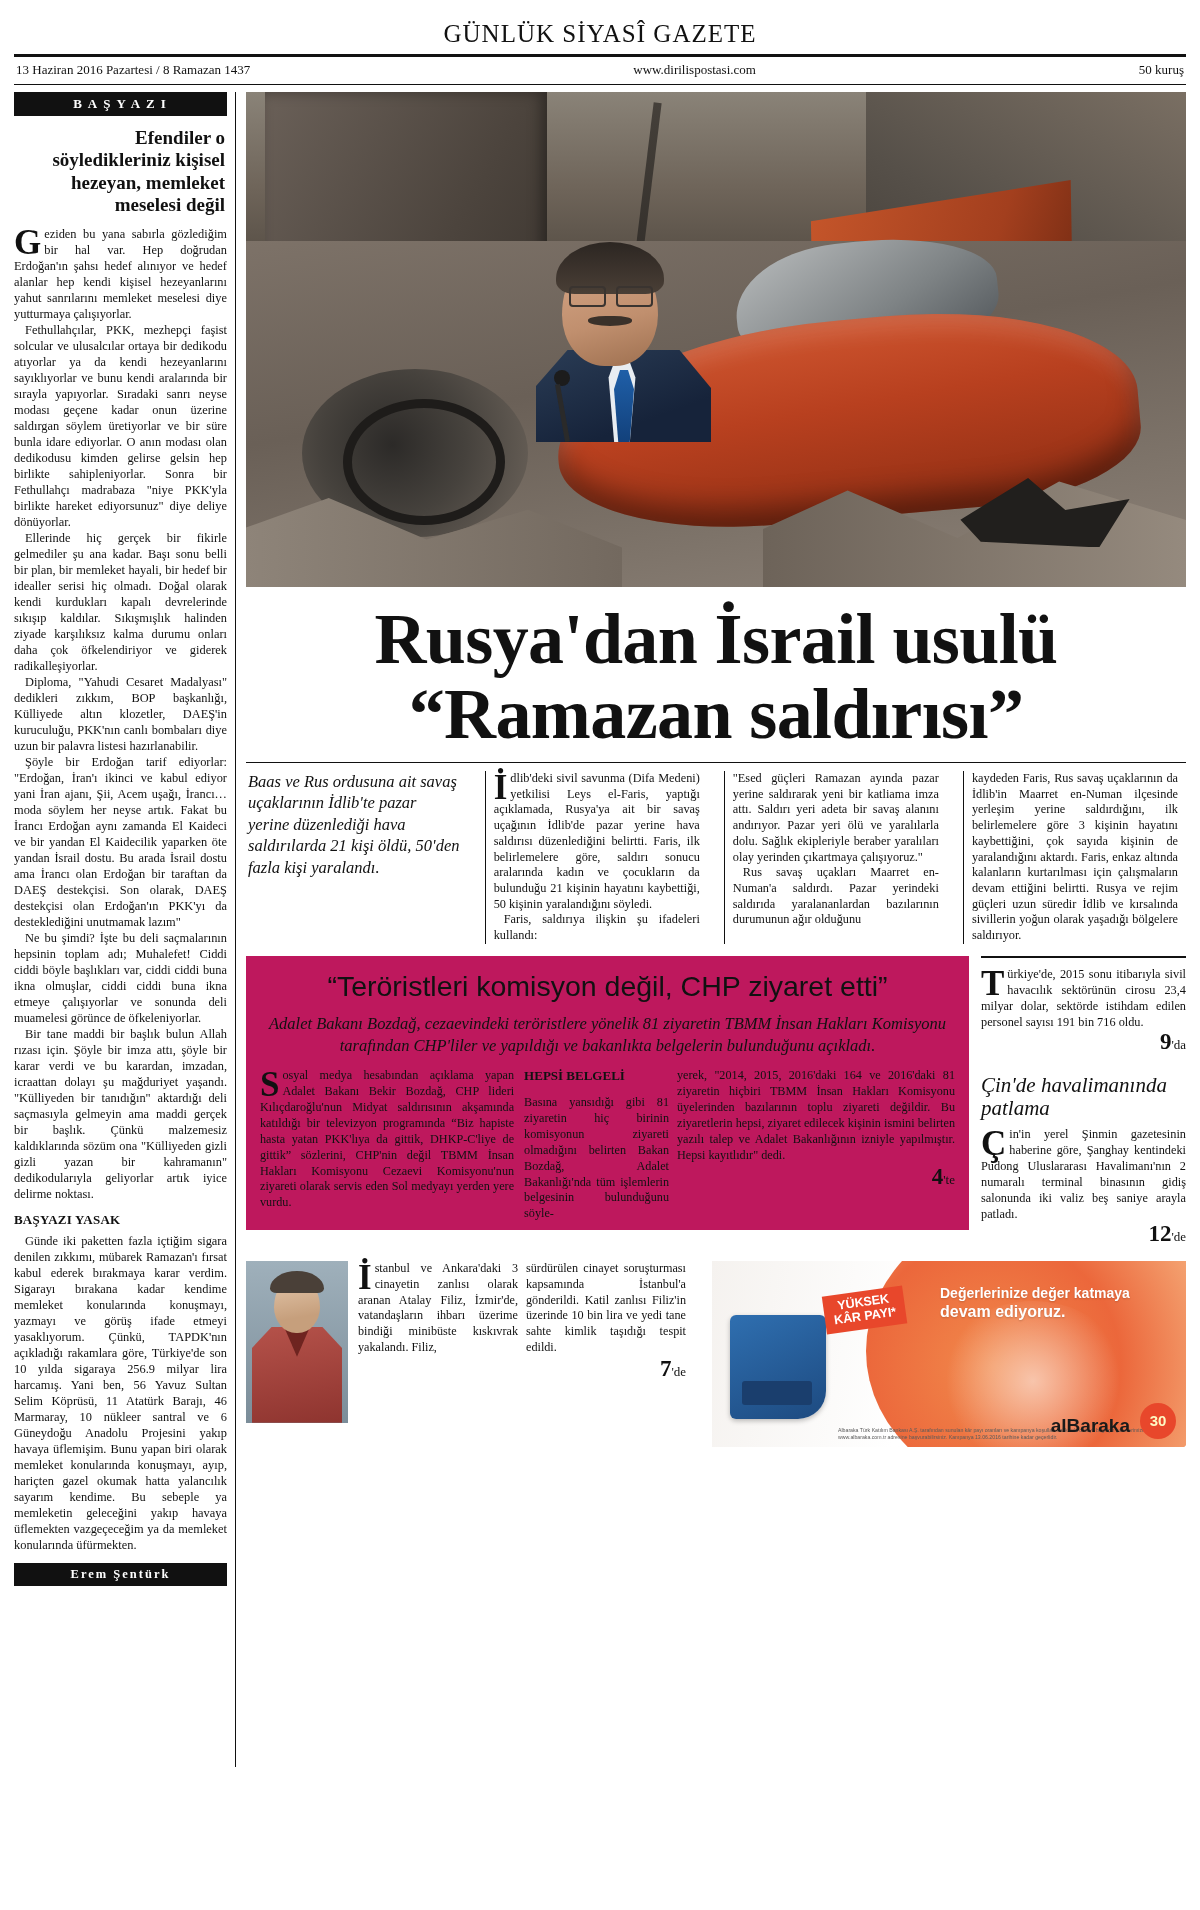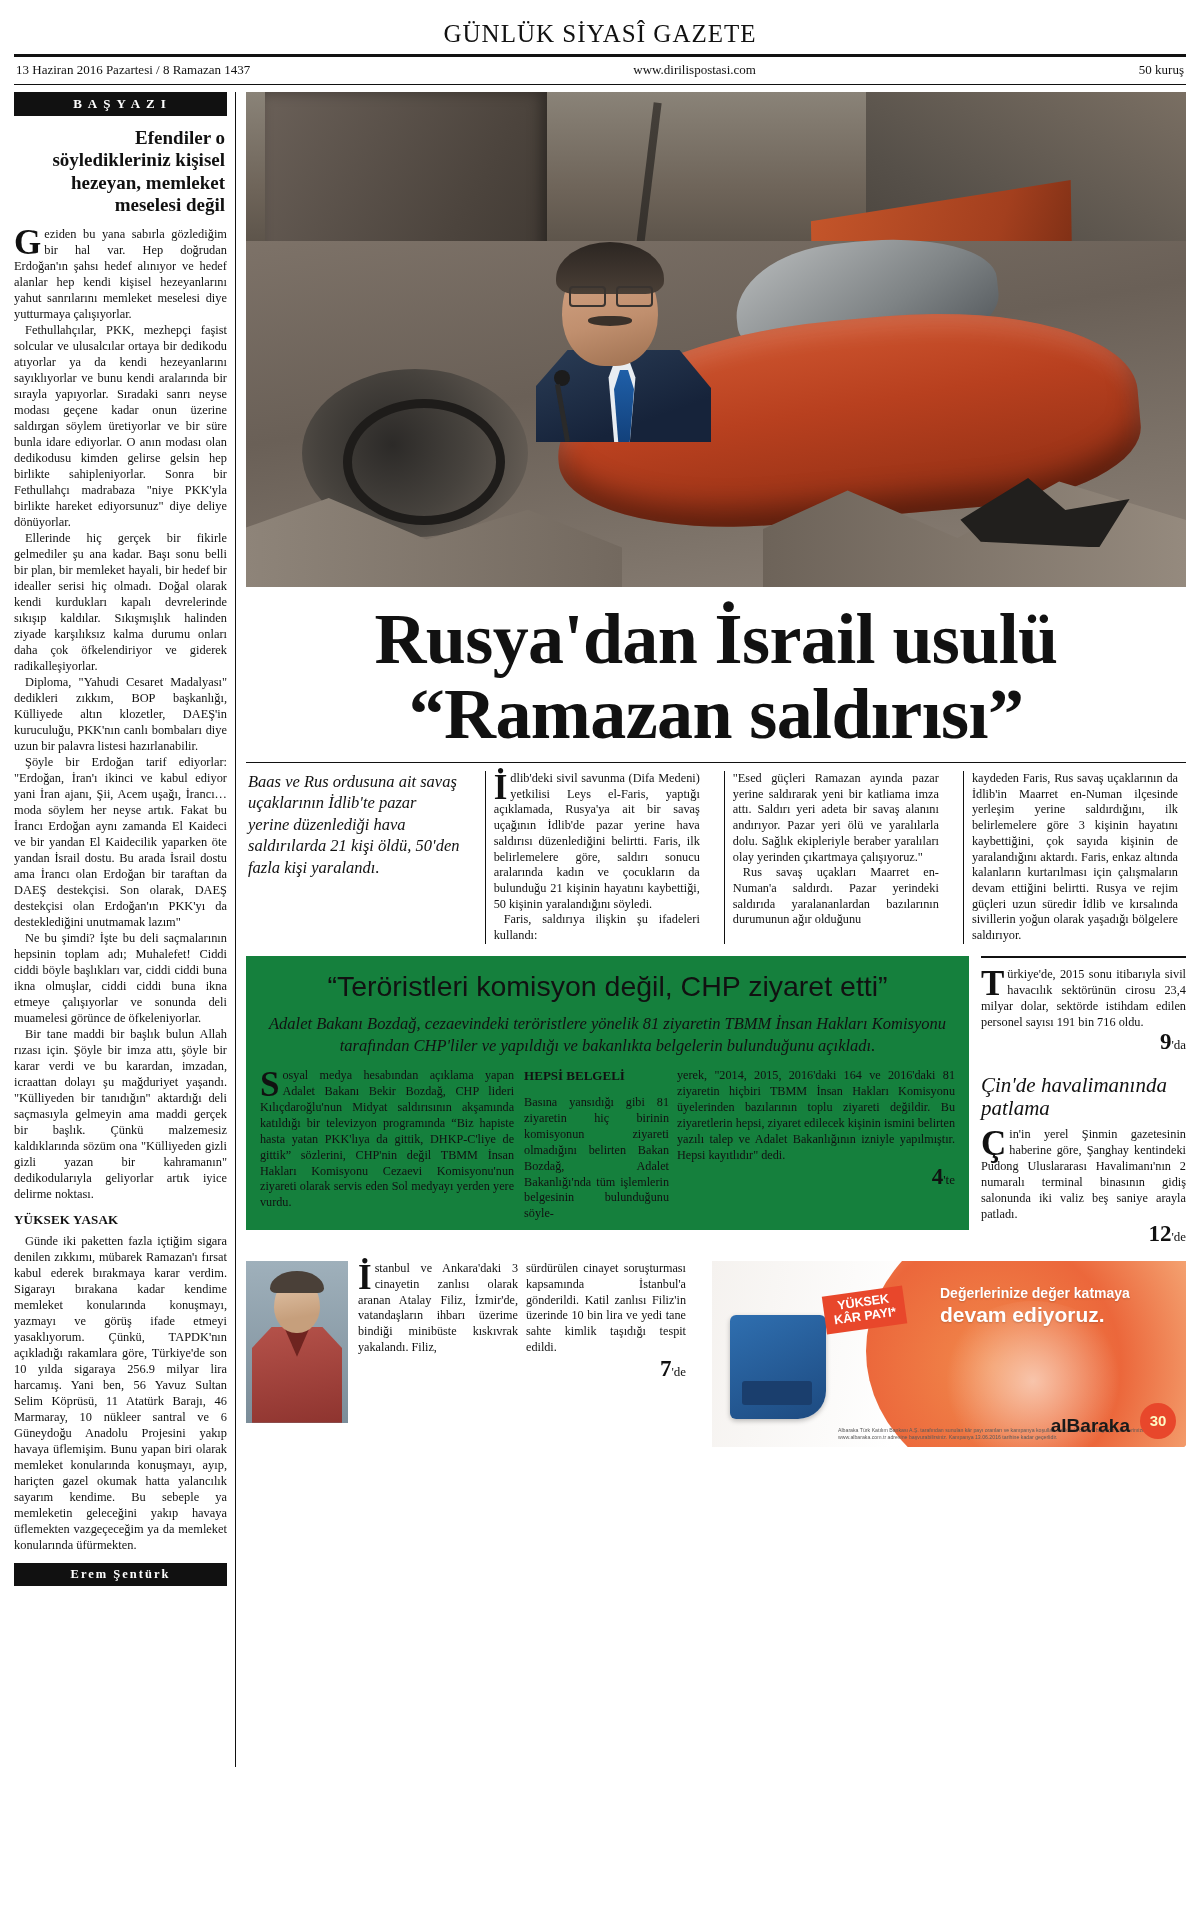--- a/index.html
+++ b/index.html
@@ -285,21 +285,21 @@
     margin-top: 12px;
   }
   .chp-wrap { width: 723px; flex: 0 0 723px; }
   .right-rail {
     flex: 1;
     padding-left: 12px;
     box-sizing: border-box;
     border-left: 0;
   }
   .chp-box {
-    background: #15803d;
+    background: #be185d;
     padding: 11px 14px 8px 14px;
     box-sizing: border-box;
   }
   .chp-title {
     text-align: center;
     font-size: 28.5px;
     font-weight: normal;
     line-height: 1.12;
     margin: 4px 0 10px 0;
     font-family: "Liberation Sans", sans-serif;
@@ -479,21 +479,21 @@
     font-family: "Liberation Sans", sans-serif;
     font-weight: bold; font-size: 12.5px; line-height: 1.1;
     padding: 5px 9px; transform: rotate(-8deg); text-align: center;
   }
   .ad-tag {
     position: absolute; left: 228px; top: 24px;
     color: #fff; font-family: "Liberation Sans", sans-serif;
     font-size: 14px; line-height: 1.22; font-weight: 600;
     text-shadow: 0 1px 2px rgba(0,0,0,.18);
   }
-  .ad-tag b { font-size: 21px; font-weight: bold; display: block; }
+  .ad-tag b { font-size: 16px; font-weight: bold; display: block; }
   .ad-card {
     position: absolute; left: 18px; top: 54px;
     width: 96px; height: 104px;
     background: linear-gradient(155deg, #2f6fb0 0%, #1d4a80 100%);
     border-radius: 6px 6px 28px 6px;
     box-shadow: 0 2px 5px rgba(0,0,0,.25);
   }
   .ad-card::after {
     content: ""; position: absolute; left: 12px; bottom: 14px;
     width: 70px; height: 24px; background: #1a3e6d; border-radius: 3px;
@@ -555,21 +555,21 @@
 
       <div class="edit-body">
         <p class="first"><span class="dropcap">G</span><span>eziden bu yana sabırla gözlediğim bir hal var. Hep doğrudan Erdoğan'ın şahsı hedef alınıyor ve hedef alanlar hep kendi kişisel hezeyanlarını yahut sanrılarını memleket meselesi diye yutturmaya çalışıyorlar.</span></p>
         <p>Fethullahçılar, PKK, mezhepçi faşist solcular ve ulusalcılar ortaya bir dedikodu atıyorlar ya da kendi hezeyanlarını sayıklıyorlar ve bunu kendi aralarında bir sırayla yapıyorlar. Sıradaki sanrı neyse modası geçene kadar onun üzerine saldırgan söylem üretiyorlar ve bir süre bunla idare ediyorlar. O anın modası olan dedikodusu kimden gelirse gelsin hep birlikte sahipleniyorlar. Sonra bir Fethullahçı madrabaza "niye PKK'yla birlikte hareket ediyorsunuz" diye deliye dönüyorlar.</p>
         <p>Ellerinde hiç gerçek bir fikirle gelmediler şu ana kadar. Başı sonu belli bir plan, bir memleket hayali, bir hedef bir idealler serisi hiç olmadı. Doğal olarak kendi kurdukları kapalı devrelerinde sıkışıp kaldılar. Sıkışmışlık halinden ziyade karşılıksız kalma durumu onları daha çok öfkelendiriyor ve giderek radikalleşiyorlar.</p>
         <p>Diploma, "Yahudi Cesaret Madalyası" dedikleri zıkkım, BOP başkanlığı, Külliyede altın klozetler, DAEŞ'in kuruculuğu, PKK'nın canlı bombaları diye uzun bir palavra listesi hazırlanabilir.</p>
         <p>Şöyle bir Erdoğan tarif ediyorlar: "Erdoğan, İran'ı ikinci ve kabul ediyor yani İran ajanı, Şii, Acem uşağı, İrancı… moda söylem her neyse artık. Fakat bu İrancı Erdoğan aynı zamanda El Kaideci ve bir yandan El Kaidecilik yaparken öte yandan İsrail dostu. Bu arada İsrail dostu ama İrancı olan Erdoğan bir taraftan da DAEŞ destekçisi. Son olarak, DAEŞ destekçisi olan Erdoğan'ın PKK'yı da desteklediğini unutmamak lazım"</p>
         <p>Ne bu şimdi? İşte bu deli saçmalarının hepsinin toplam adı; Muhalefet! Ciddi ciddi böyle başlıkları var, ciddi ciddi buna ikna olmuşlar, ciddi ciddi buna ikna etmeye çalışıyorlar ve sonunda deli muamelesi görünce de öfkeleniyorlar.</p>
         <p>Bir tane maddi bir başlık bulun Allah rızası için. Şöyle bir imza attı, şöyle bir karar verdi ve bu karardan, imzadan, icraattan dolayı şu mağduriyet yaşandı. "Külliyeden bir tanıdığın" aktardığı deli saçmasıyla gelmeyin ama maddi gerçek bir başlık. Çünkü malzemesiz kaldıklarında sözüm ona "Külliyeden gizli gizli yazan bir kahramanın" dedikodularıyla geliyorlar artık iyice delirme noktası.</p>
 
-        <div class="sub-head">YÜKSEK YASAK</div>
+        <div class="sub-head">BAŞYAZI YASAK</div>
         <p>Günde iki paketten fazla içtiğim sigara denilen zıkkımı, mübarek Ramazan'ı fırsat kabul ederek bırakmaya karar verdim. Sigarayı bırakana kadar kendime memleket konularında konuşmayı, yazmayı ve görüş ifade etmeyi yasaklıyorum. Çünkü, TAPDK'nın açıkladığı rakamlara göre, Türkiye'de son 10 yılda sigaraya 256.9 milyar lira harcamış. Yani ben, 56 Yavuz Sultan Selim Köprüsü, 11 Atatürk Barajı, 46 Marmaray, 10 nükleer santral ve 6 Güneydoğu Anadolu Projesini yakıp havaya üflemişim. Bunu yapan biri olarak memleket konularında konuşmayı, ayıp, hariçten gazel okumak hatta yalancılık sayarım kendime. Bu sebeple ya memleketin geleceğini yakıp havaya üflemekten vazgeçeceğim ya da memleket konularında üfürmekten.</p>
       </div>
 
       <div class="author-bar">Erem Şentürk</div>
     </div>
 
     <div class="col-right">
 
       <div class="lead-photo">
         <div class="sky"></div>

